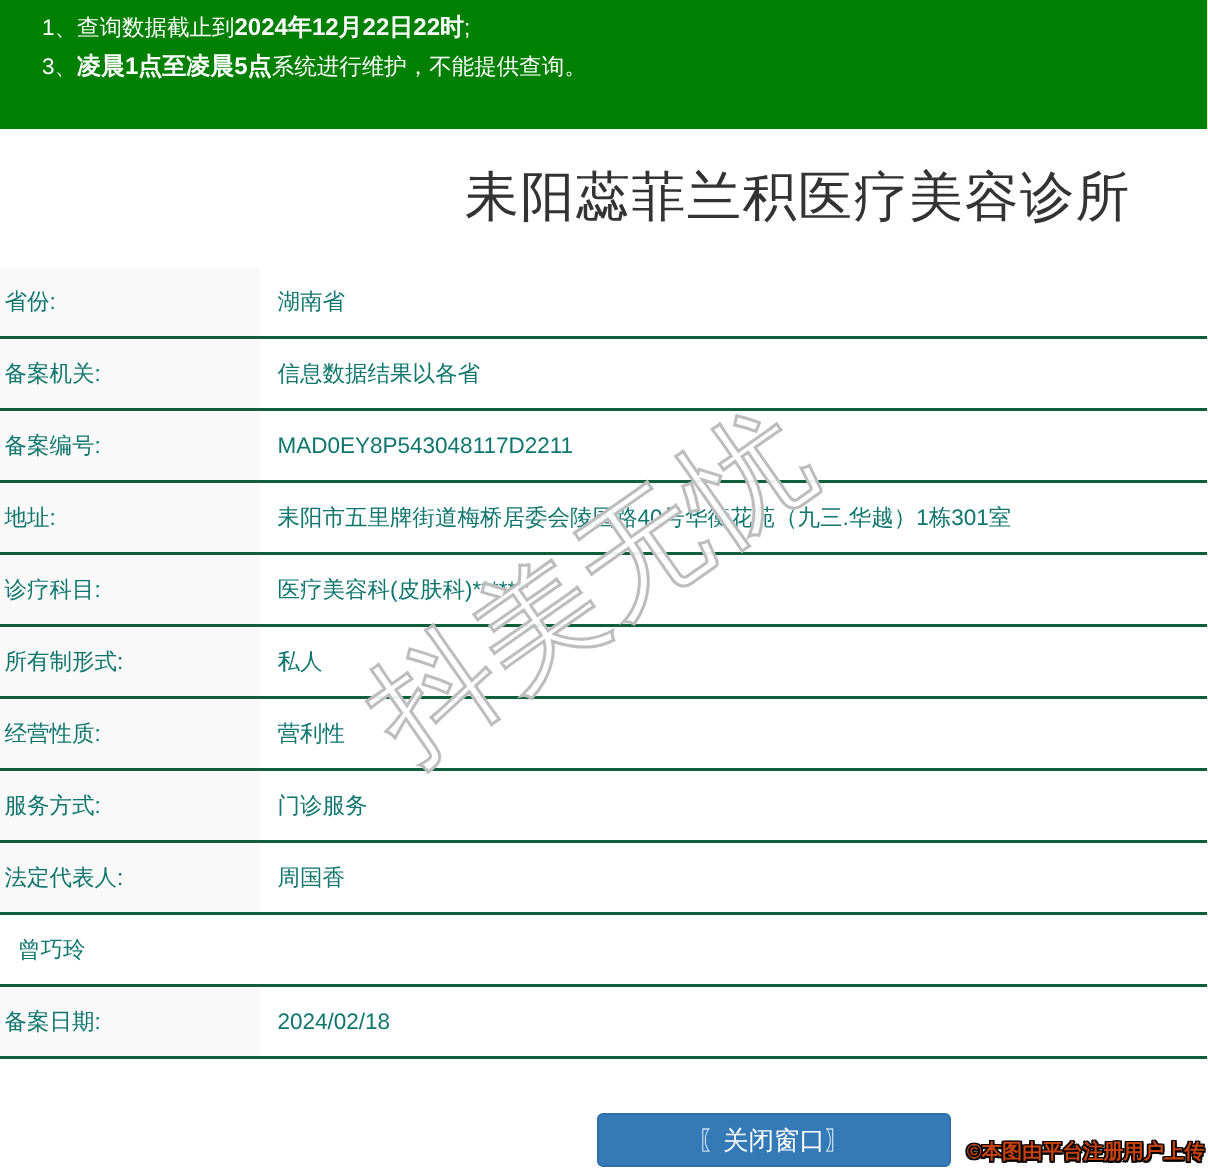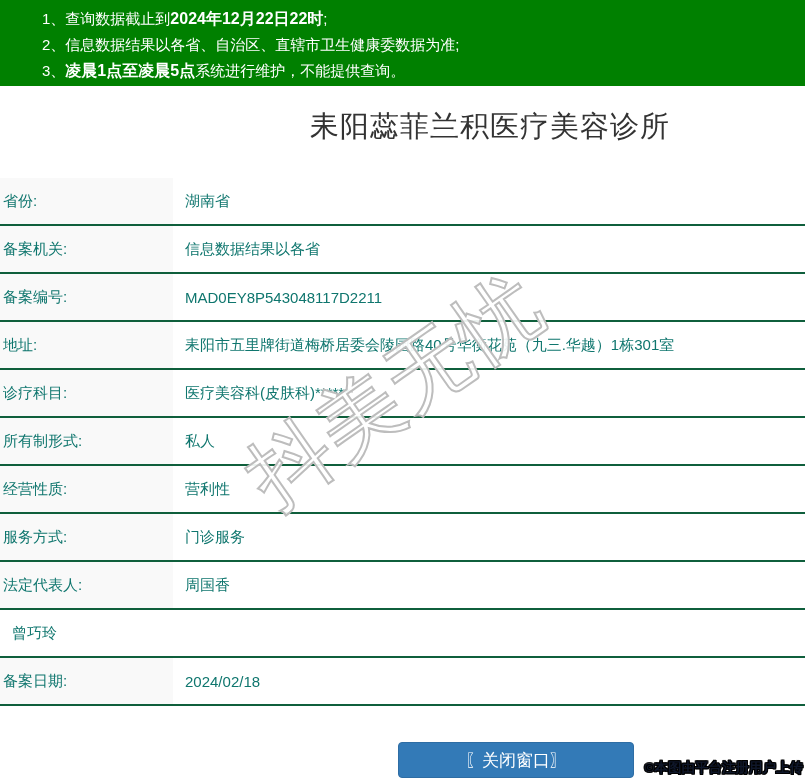--- a/index.html
+++ b/index.html
@@ -17,32 +17,32 @@
   }
   
   .banner {
     position: absolute;
     top: 0; left: 0;
     width: 805px;
     height: 86px;
     background: #008000;
     color: #ffffff;
     box-sizing: border-box;
-    padding: 6px 0 0 42px;
+    padding: 6px 0 0 28px;
     font-size: 15px;
     line-height: 26px;
   }
   .banner .notice-line b { font-weight: bold; font-size: 16px; }
   
   .title {
     position: absolute;
     top: 107px;
     left: 310px;
     margin: 0;
-    font-size: 29px;
+    font-size: 36px;
     font-weight: 400;
     color: #333333;
     letter-spacing: 1px;
     white-space: nowrap;
   }
   
   .info-table {
     position: absolute;
     top: 178px;
     left: 0;
@@ -102,37 +102,36 @@
     font-family: inherit;
     cursor: pointer;
   }
   
   .credit {
     position: absolute;
     right: 2px;
     top: 759px;
     font-size: 13.5px;
     font-weight: bold;
-    color: #0f172a;
+    color: #c2410c;
     text-shadow:
       -1px -1px 0 #000, 1px -1px 0 #000,
       -1px  1px 0 #000, 1px  1px 0 #000,
        0   -1px 0 #000, 0    1px 0 #000,
       -1px  0   0 #000, 1px  0   0 #000;
     white-space: nowrap;
   }
 </style>
 </head>
 <body>
 
 <div class="page">
 
   <div class="banner">
     <div class="notice-line"><span>1、查询数据截止到</span><b>2024年12月22日22时</b><span>;</span></div>
-    <div class="notice-line">2、信息数据结果以各省、自治区、直辖市卫生健康委数据为准;</div>
     <div class="notice-line"><span>3、</span><b>凌晨1点至凌晨5点</b><span>系统进行维护，不能提供查询。</span></div>
   </div>
 
   <h1 class="title">耒阳蕊菲兰积医疗美容诊所</h1>
 
   <div class="info-table">
     <div class="row">
       <div class="cell label">省份:</div>
       <div class="cell value">湖南省</div>
     </div>

